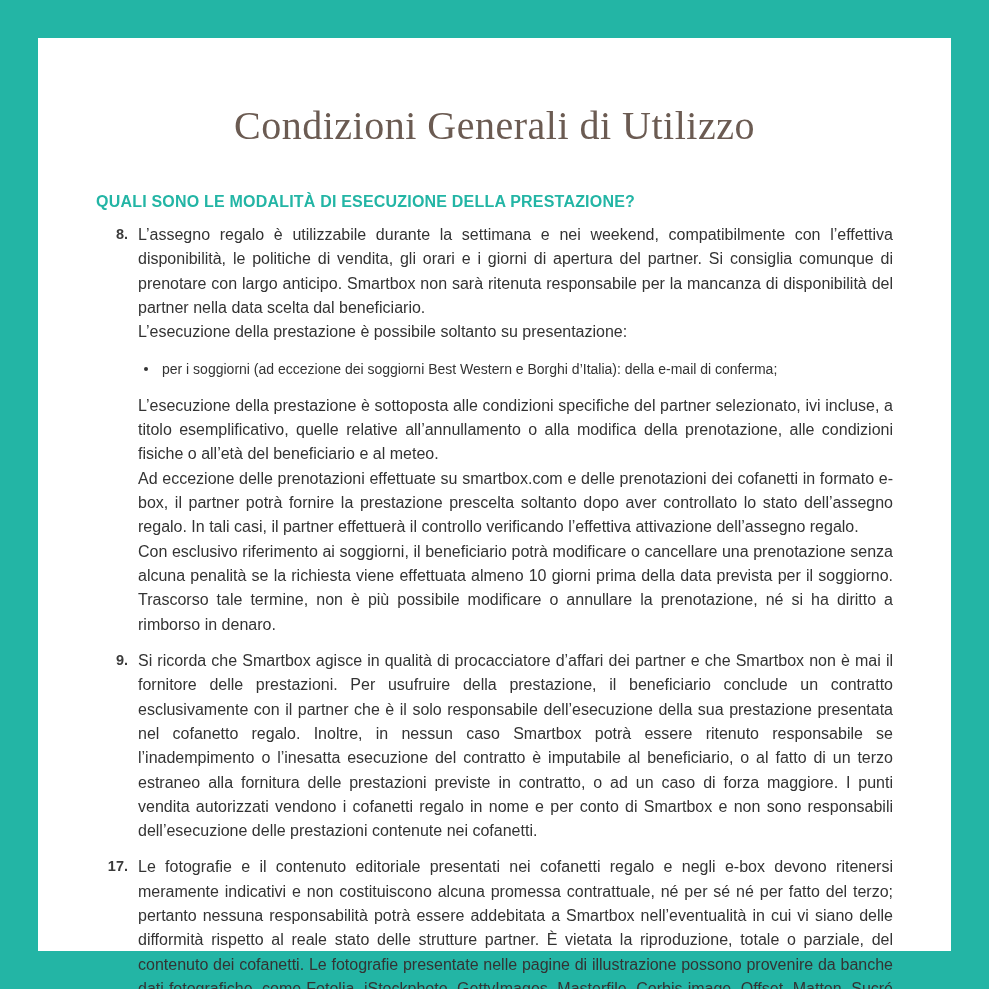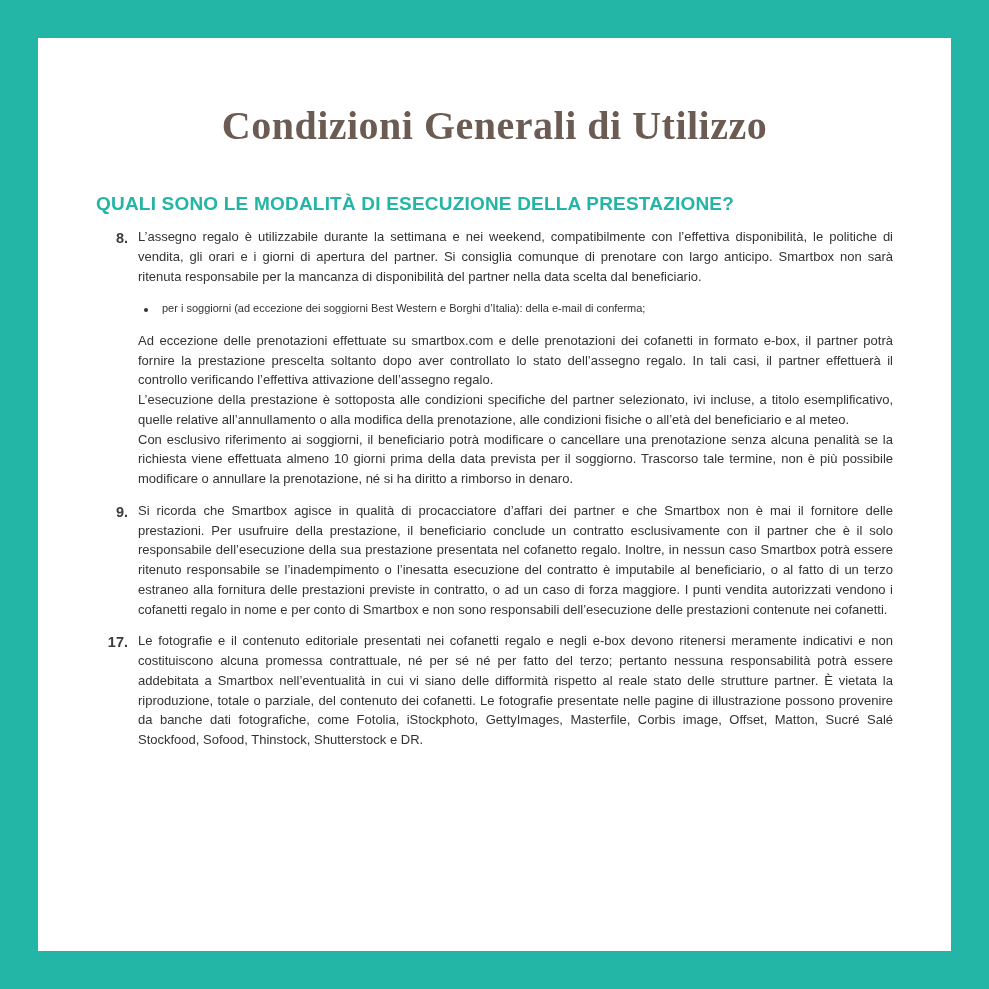--- a/index.html
+++ b/index.html
@@ -23,26 +23,26 @@
     box-sizing: border-box;
     padding: 46px 58px 20px 58px;
   }
   .doc-title {
     text-align: center;
     font-family: "Liberation Serif", serif;
     font-size: 40px;
     color: #6b5b52;
     letter-spacing: 0.5px;
     margin: 18px 0 0 0;
-    font-weight: bold;
+    font-weight: normal;
   }
   .section-heading {
     margin-top: 44px;
     margin-bottom: 10px;
-    font-size: 19px;
+    font-size: 16px;
     font-weight: bold;
     color: #23b5a5;
     letter-spacing: 0.2px;
   }
   .clause {
     display: flex;
     align-items: flex-start;
     margin-top: 12px;
   }
   .clause-num {
@@ -52,38 +52,38 @@
     font-size: 14.5px;
     font-weight: bold;
     color: #3b3b3b;
     line-height: 1.52;
   }
   .clause-body {
     flex: 1 1 auto;
     min-width: 0;
   }
   .para {
-    font-size: 13px;
+    font-size: 16px;
     line-height: 1.52;
     color: #333333;
     text-align: justify;
     margin: 0;
   }
   .para + .para {
     margin-top: 0px;
   }
   .bullets {
     margin: 14px 0 14px 0;
     padding: 0;
     list-style: none;
   }
   .bullets li {
     position: relative;
     padding-left: 24px;
-    font-size: 11px;
+    font-size: 14px;
     line-height: 1.52;
     color: #333333;
     text-align: justify;
     margin-bottom: 14px;
   }
   .bullets li:last-child { margin-bottom: 0; }
   .bullets li .dot {
     position: absolute;
     left: 6px;
     top: 8px;
@@ -99,25 +99,26 @@
 <div class="page">
 
   <h1 class="doc-title">Condizioni Generali di Utilizzo</h1>
 
   <div class="section-heading">QUALI SONO LE MODALITÀ DI ESECUZIONE DELLA PRESTAZIONE?</div>
 
   <div class="clause">
     <div class="clause-num">8.</div>
     <div class="clause-body">
       <p class="para">L’assegno regalo è utilizzabile durante la settimana e nei weekend, compatibilmente con l’effettiva disponibilità, le politiche di vendita, gli orari e i giorni di apertura del partner. Si consiglia comunque di prenotare con largo anticipo. Smartbox non sarà ritenuta responsabile per la mancanza di disponibilità del partner nella data scelta dal beneficiario.</p>
+      <p class="para">L’esecuzione della prestazione è possibile soltanto su presentazione:</p>
       <ul class="bullets">
         <li><span class="dot"></span><span>per i soggiorni (ad eccezione dei soggiorni Best Western e Borghi d’Italia): della e-mail di conferma;</span></li>
       </ul>
+      <p class="para">L’esecuzione della prestazione è sottoposta alle condizioni specifiche del partner selezionato, ivi incluse, a titolo esemplificativo, quelle relative all’annullamento o alla modifica della prenotazione, alle condizioni fisiche o all’età del beneficiario e al meteo.</p>
       <p class="para">Ad eccezione delle prenotazioni effettuate su smartbox.com e delle prenotazioni dei cofanetti in formato e-box, il partner potrà fornire la prestazione prescelta soltanto dopo aver controllato lo stato dell’assegno regalo. In tali casi, il partner effettuerà il controllo verificando l’effettiva attivazione dell’assegno regalo.</p>
-      <p class="para">L’esecuzione della prestazione è sottoposta alle condizioni specifiche del partner selezionato, ivi incluse, a titolo esemplificativo, quelle relative all’annullamento o alla modifica della prenotazione, alle condizioni fisiche o all’età del beneficiario e al meteo.</p>
       <p class="para">Con esclusivo riferimento ai soggiorni, il beneficiario potrà modificare o cancellare una prenotazione senza alcuna penalità se la richiesta viene effettuata almeno 10 giorni prima della data prevista per il soggiorno. Trascorso tale termine, non è più possibile modificare o annullare la prenotazione, né si ha diritto a rimborso in denaro.</p>
     </div>
   </div>
 
   <div class="clause">
     <div class="clause-num">9.</div>
     <div class="clause-body">
       <p class="para">Si ricorda che Smartbox agisce in qualità di procacciatore d’affari dei partner e che Smartbox non è mai il fornitore delle prestazioni. Per usufruire della prestazione, il beneficiario conclude un contratto esclusivamente con il partner che è il solo responsabile dell’esecuzione della sua prestazione presentata nel cofanetto regalo. Inoltre, in nessun caso Smartbox potrà essere ritenuto responsabile se l’inadempimento o l’inesatta esecuzione del contratto è imputabile al beneficiario, o al fatto di un terzo estraneo alla fornitura delle prestazioni previste in contratto, o ad un caso di forza maggiore. I punti vendita autorizzati vendono i cofanetti regalo in nome e per conto di Smartbox e non sono responsabili dell’esecuzione delle prestazioni contenute nei cofanetti.</p>
     </div>
   </div>

